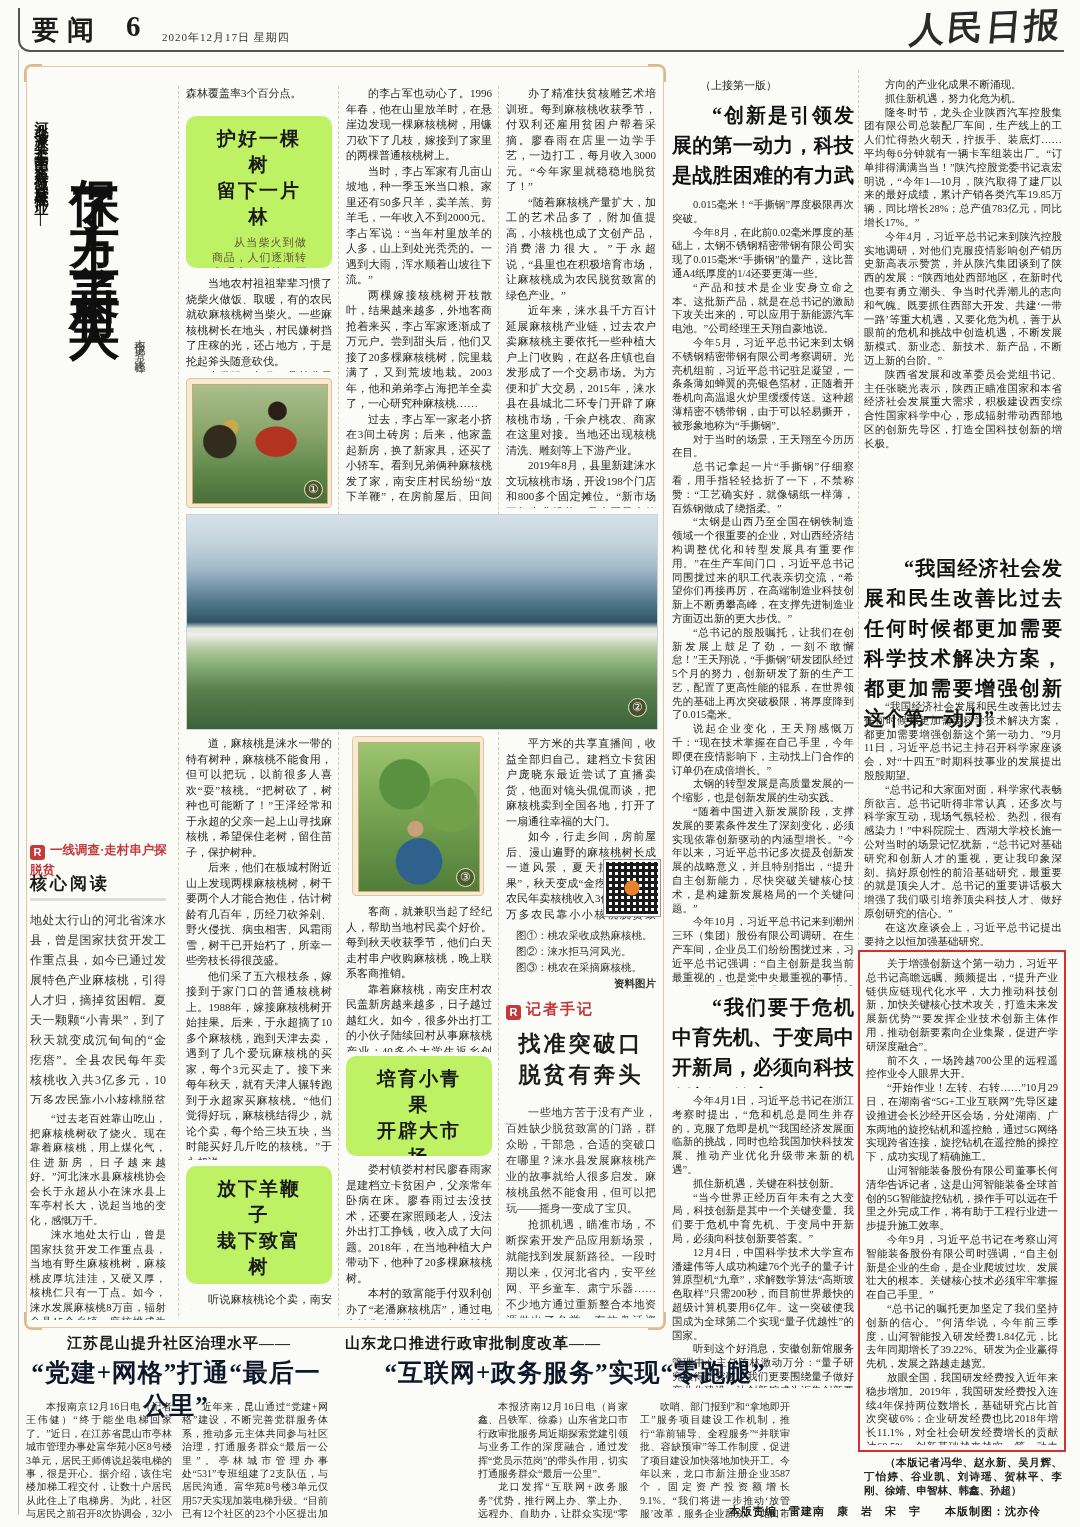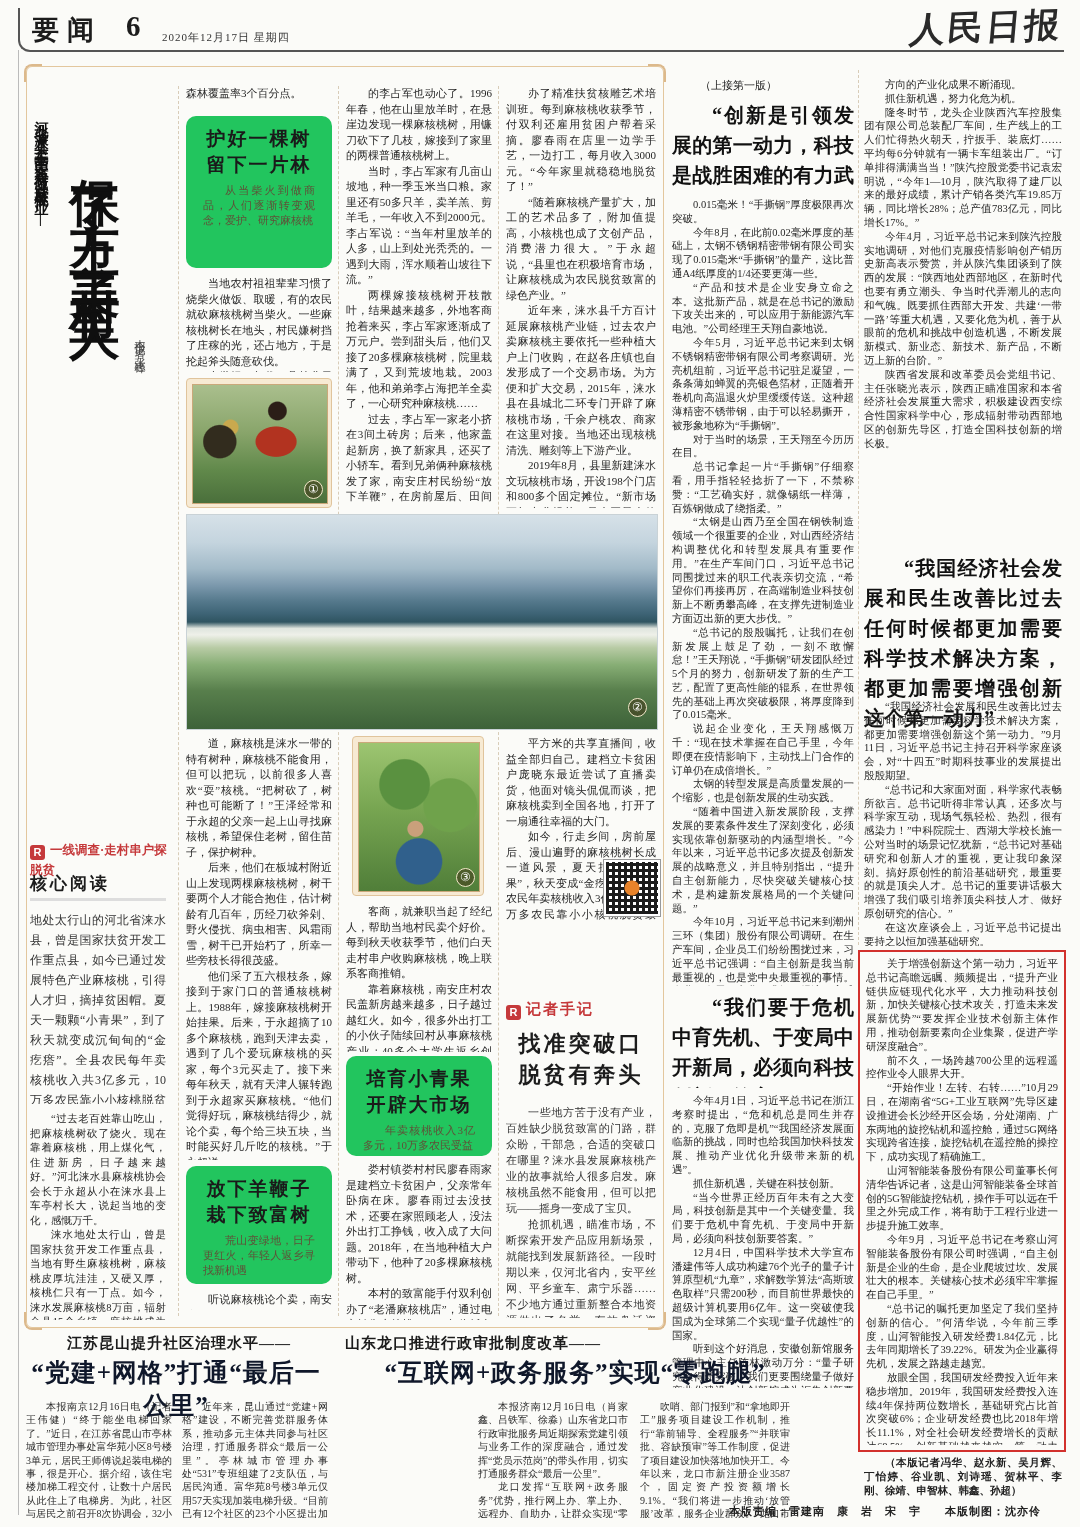--- a/index.html
+++ b/index.html
@@ -6,21 +6,21 @@
   #page{position:relative;width:1080px;height:1527px;margin:0 auto;background:#fbfbf8;
         font-family:"Liberation Serif","DejaVu Serif",serif;color:#1c1c1c;overflow:hidden;}
   .abs{position:absolute;}
   .col{text-align:justify;overflow:hidden;}
   .col p{margin:0;text-indent:2em;}
   .feature-body{font-size:11px;line-height:15.5px;color:#262626;}
   .right-body{font-size:10.5px;line-height:13.8px;color:#262626;}
   .bottom-body{font-size:10px;line-height:13.4px;color:#2a2a2a;}
   .vert{writing-mode:vertical-rl;}
   .pre{white-space:pre-line;}
-  .subhead-box{background:#22c55e;border-radius:10px;text-align:center;padding:10px 17px;box-sizing:border-box;overflow:hidden;}
+  .subhead-box{background:#bef264;border-radius:10px;text-align:center;padding:10px 26px;box-sizing:border-box;overflow:hidden;}
   .subhead-title{font-size:19px;font-weight:bold;line-height:26px;letter-spacing:2px;color:#1a1a1a;}
   .subhead-deck{font-size:11px;color:#5f5138;margin-top:5px;text-align:justify;text-indent:2em;line-height:15px;}
   .h-right{font-weight:bold;font-size:20px;line-height:30px;text-indent:2em;text-align:justify;color:#111;overflow:hidden;}
   .red{color:#c5393b;}
   .rlogo{display:inline-block;width:15px;height:15px;background:#c5393b;color:#fff;
          font:bold 11px/15px "Liberation Sans","DejaVu Sans",sans-serif;text-align:center;border-radius:3px;
          vertical-align:-2px;margin-right:5px;}
   .vsep{border-left:1px dashed #d8ccb8;width:0;}
   .badge{position:absolute;width:17px;height:17px;border-radius:50%;color:#fff;font-size:12px;line-height:17px;
          text-align:center;background:rgba(70,58,28,.55);border:1px solid #f2e7c9;}
@@ -159,20 +159,26 @@
       <p>办了精准扶贫核雕艺术培训班。每到麻核桃收获季节，付双利还雇用贫困户帮着采摘。廖春雨在店里一边学手艺，一边打工，每月收入3000元。“今年家里就稳稳地脱贫了！”</p>
       <p>“随着麻核桃产量扩大，加工的艺术品多了，附加值提高，小核桃也成了文创产品，消费潜力很大。”于永超说，“县里也在积极培育市场，让麻核桃成为农民脱贫致富的绿色产业。”</p>
       <p>近年来，涞水县千方百计延展麻核桃产业链，过去农户卖麻核桃主要依托一些种植大户上门收购，在赵各庄镇也自发形成了一个交易市场。为方便和扩大交易，2015年，涞水县在县城北二环专门开辟了麻核桃市场，千余户桃农、商家在这里对接。当地还出现核桃清洗、雕刻等上下游产业。</p>
       <p>2019年8月，县里新建涞水文玩核桃市场，开设198个门店和800多个固定摊位。“新市场更加专业规范，是全国最大的麻核桃交易市场之一。”于永超说。</p>
     </div>
   <div class="abs col feature-body" style="left:506px;top:736px;width:150px;height:184px;">
       <p>平方米的共享直播间，收益全部归自己。建档立卡贫困户庞晓东最近尝试了直播卖货，他面对镜头侃侃而谈，把麻核桃卖到全国各地，打开了一扇通往幸福的大门。</p>
       <p>如今，行走乡间，房前屋后、漫山遍野的麻核桃树长成一道风景，夏天挂满“小青果”，秋天变成“金疙瘩”。全县农民年卖核桃收入3亿多元，10万多农民靠小小核桃脱贫致富。2019年5月，麻核桃开花时节，涞水摘掉了贫困县的帽子。</p>
     </div>
   <div class="abs" id="qr" style="left:604px;top:860px;width:52px;height:52px;"></div>
+  <div class="abs caption" style="left:516px;top:928px;width:140px;">
+    <div>图①：桃农采收成熟麻核桃。</div>
+    <div>图②：涞水拒马河风光。</div>
+    <div>图③：桃农在采摘麻核桃。</div>
+    <div style="text-align:right;font-weight:bold;">资料图片</div>
+  </div>
 
   <div class="abs" style="left:506px;top:1000px;width:150px;">
     <span class="rlogo">R</span><span class="red" style="font-size:15px;font-weight:bold;letter-spacing:2px;">记者手记</span>
   </div>
   <div class="abs pre" style="left:506px;top:1028px;width:150px;font-size:22px;font-weight:bold;text-align:center;line-height:31px;letter-spacing:3px;">找准突破口
 脱贫有奔头</div>
   <div class="abs col note-body" style="left:506px;top:1104px;width:150px;height:214px;">
       <p>一些地方苦于没有产业，百姓缺少脱贫致富的门路，群众盼，干部急，合适的突破口在哪里？涞水县发展麻核桃产业的故事就给人很多启发。麻核桃虽然不能食用，但可以把玩——摇身一变成了宝贝。</p>
       <p>抢抓机遇，瞄准市场，不断探索开发产品应用新场景，就能找到发展新路径。一段时期以来，仅河北省内，安平丝网、平乡童车、肃宁乐器……不少地方通过重新整合本地资源做出了名堂。有效盘活资源，经营模式创新，找准发展突破口，百姓脱贫就更有奔头。</p>
     </div>

